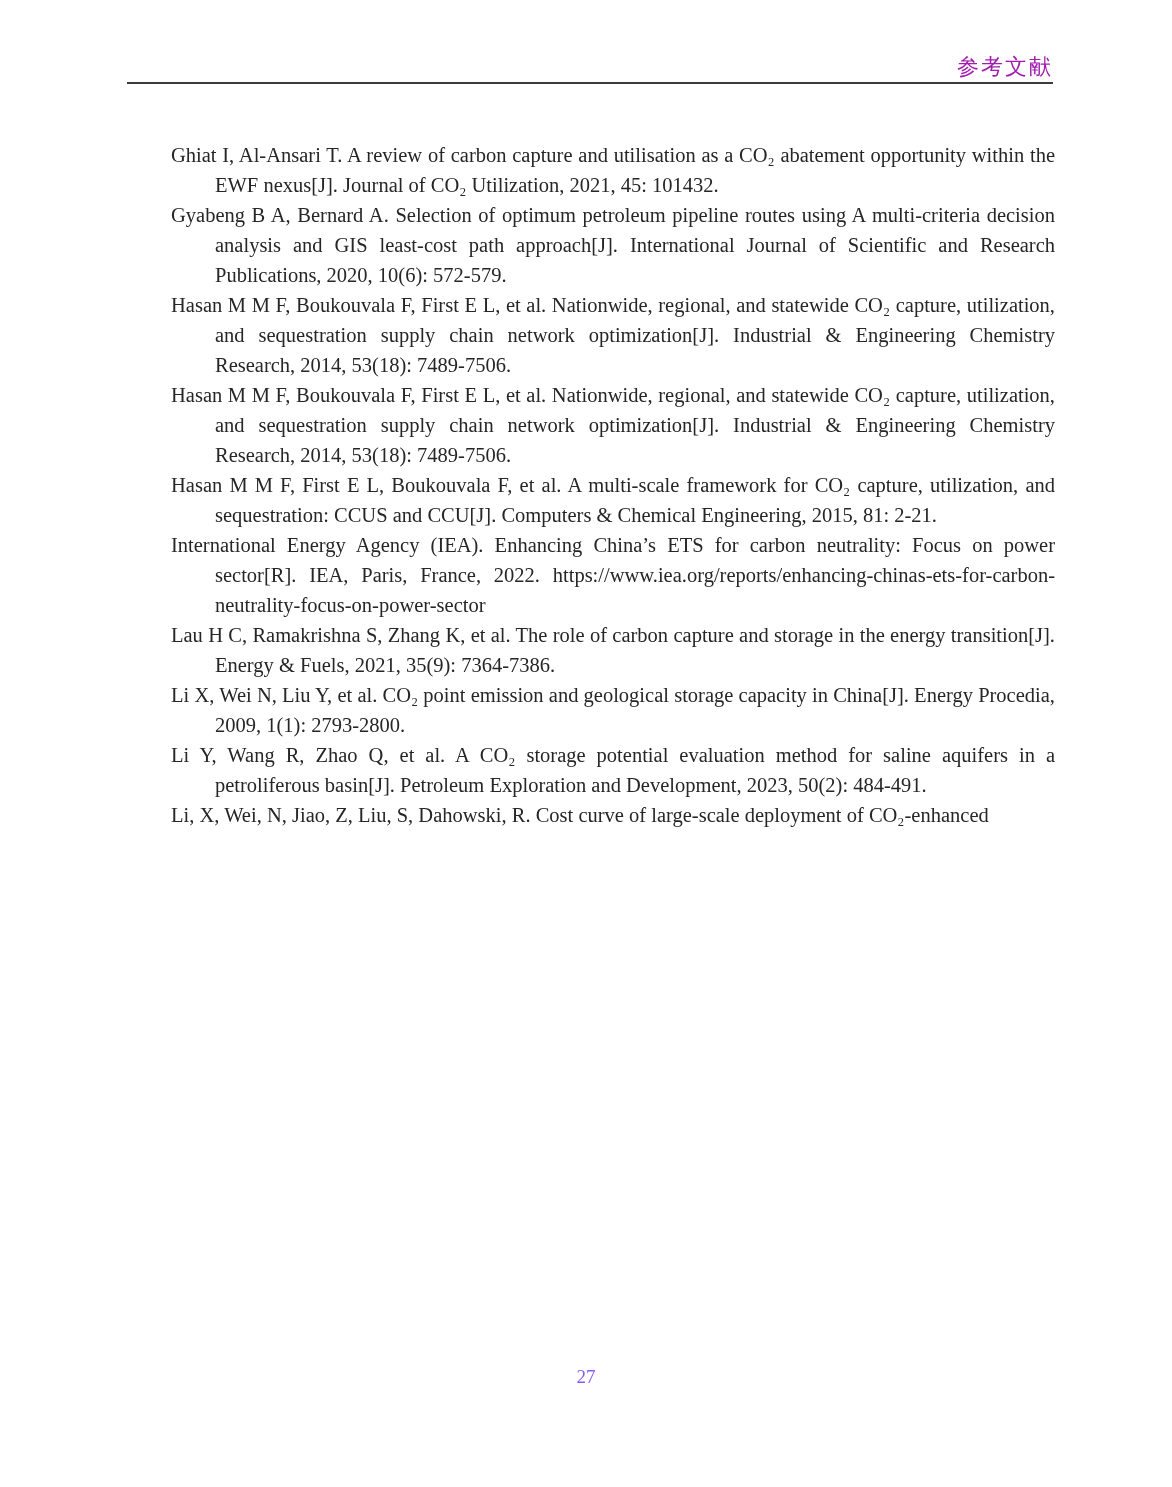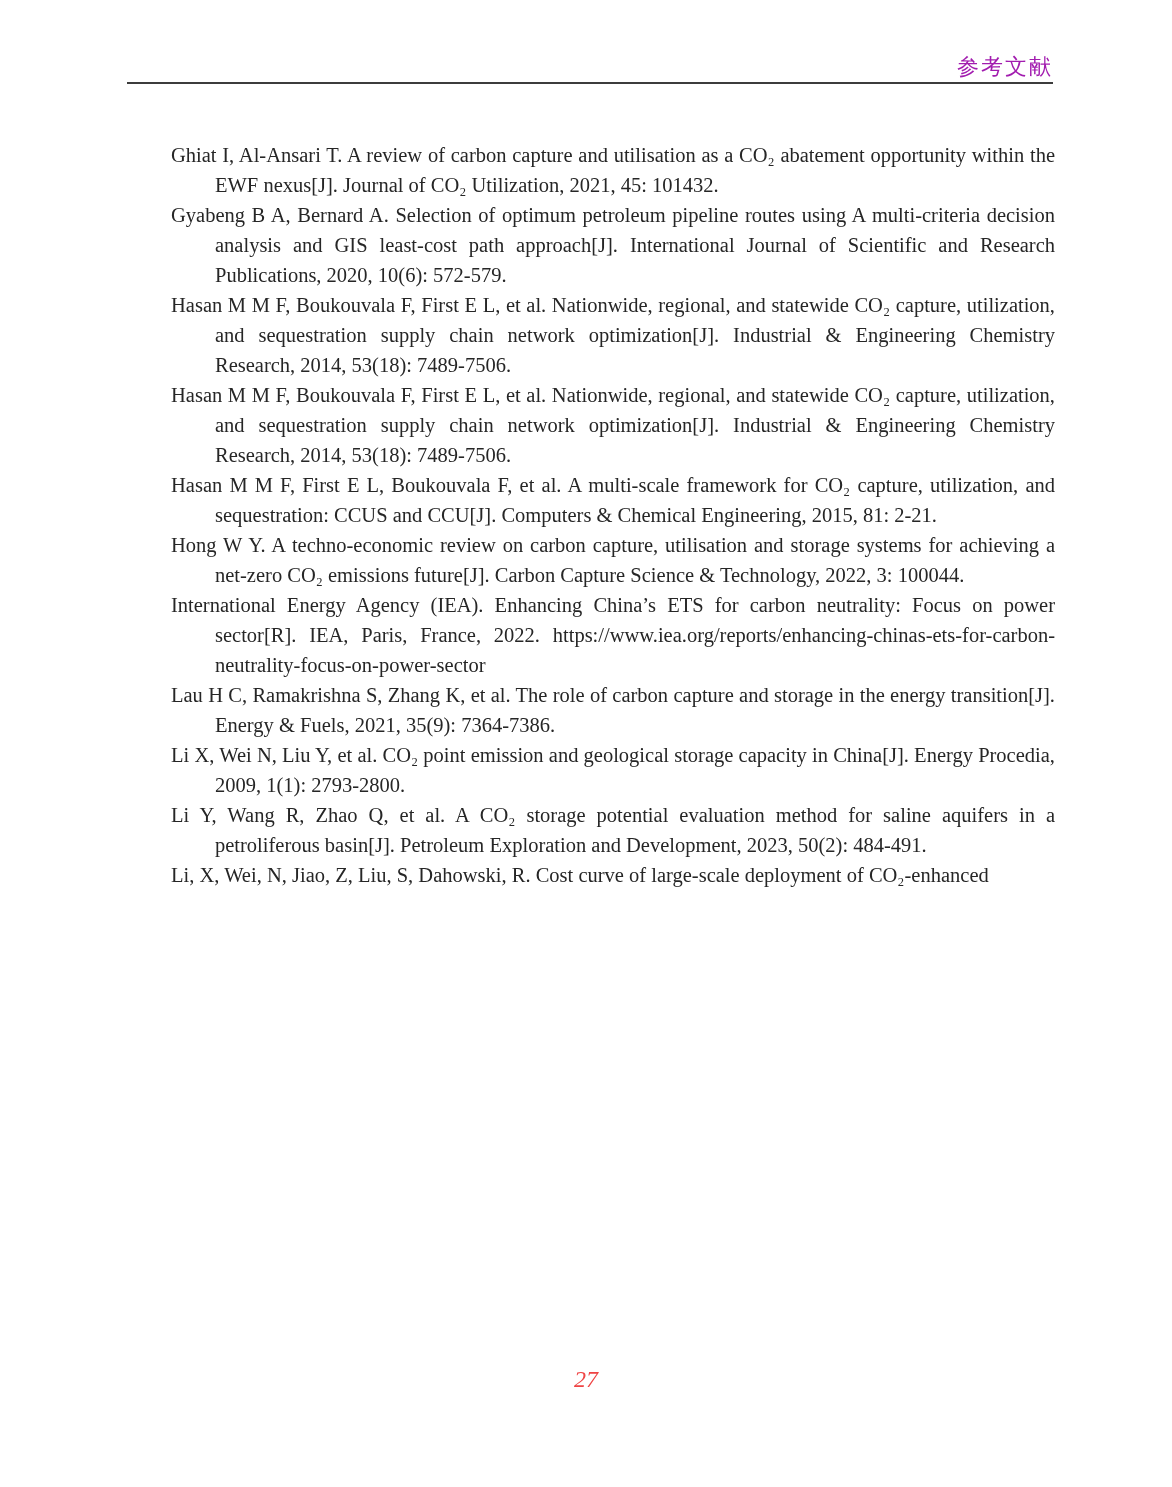--- a/index.html
+++ b/index.html
@@ -46,42 +46,40 @@
     margin: 0;
     padding-left: 44px;
     text-indent: -44px;
   }
   .page-number {
     position: absolute;
     top: 1366px;
     left: 0;
     width: 100%;
     text-align: center;
-    font-size: 24px;
-    color: #ef4444;
-    font-style: italic;
+    font-size: 19px;
+    color: #8b5cf6;
   }
 </style>
 </head>
 <body>
 
 <div class="page">
 
   <header>
     <div class="header-title">参考文献</div>
     <div class="header-rule"></div>
   </header>
 
   <main class="refs">
     <p class="ref">Ghiat I, Al-Ansari T. A review of carbon capture and utilisation as a CO₂ abatement opportunity within the EWF nexus[J]. Journal of CO₂ Utilization, 2021, 45: 101432.</p>
     <p class="ref">Gyabeng B A, Bernard A. Selection of optimum petroleum pipeline routes using A multi-criteria decision analysis and GIS least-cost path approach[J]. International Journal of Scientific and Research Publications, 2020, 10(6): 572-579.</p>
     <p class="ref">Hasan M M F, Boukouvala F, First E L, et al. Nationwide, regional, and statewide CO₂ capture, utilization, and sequestration supply chain network optimization[J]. Industrial &amp; Engineering Chemistry Research, 2014, 53(18): 7489-7506.</p>
     <p class="ref">Hasan M M F, Boukouvala F, First E L, et al. Nationwide, regional, and statewide CO₂ capture, utilization, and sequestration supply chain network optimization[J]. Industrial &amp; Engineering Chemistry Research, 2014, 53(18): 7489-7506.</p>
     <p class="ref">Hasan M M F, First E L, Boukouvala F, et al. A multi-scale framework for CO₂ capture, utilization, and sequestration: CCUS and CCU[J]. Computers &amp; Chemical Engineering, 2015, 81: 2-21.</p>
-    <p class="ref">Hong W Y. A techno-economic review on carbon capture, utilisation and storage systems for achieving a net-zero CO₂ emissions future[J]. Carbon Capture Science &amp; Technology, 2022, 3: 100044.</p>
     <p class="ref">International Energy Agency (IEA). Enhancing China’s ETS for carbon neutrality: Focus on power sector[R]. IEA, Paris, France, 2022. https://www.iea.org/reports/enhancing-chinas-ets-for-carbon-neutrality-focus-on-power-sector</p>
     <p class="ref">Lau H C, Ramakrishna S, Zhang K, et al. The role of carbon capture and storage in the energy transition[J]. Energy &amp; Fuels, 2021, 35(9): 7364-7386.</p>
     <p class="ref">Li X, Wei N, Liu Y, et al. CO₂ point emission and geological storage capacity in China[J]. Energy Procedia, 2009, 1(1): 2793-2800.</p>
     <p class="ref">Li Y, Wang R, Zhao Q, et al. A CO₂ storage potential evaluation method for saline aquifers in a petroliferous basin[J]. Petroleum Exploration and Development, 2023, 50(2): 484-491.</p>
     <p class="ref">Li, X, Wei, N, Jiao, Z, Liu, S, Dahowski, R. Cost curve of large-scale deployment of CO₂-enhanced</p>
   </main>
 
   <footer>
     <div class="page-number">27</div>
   </footer>

